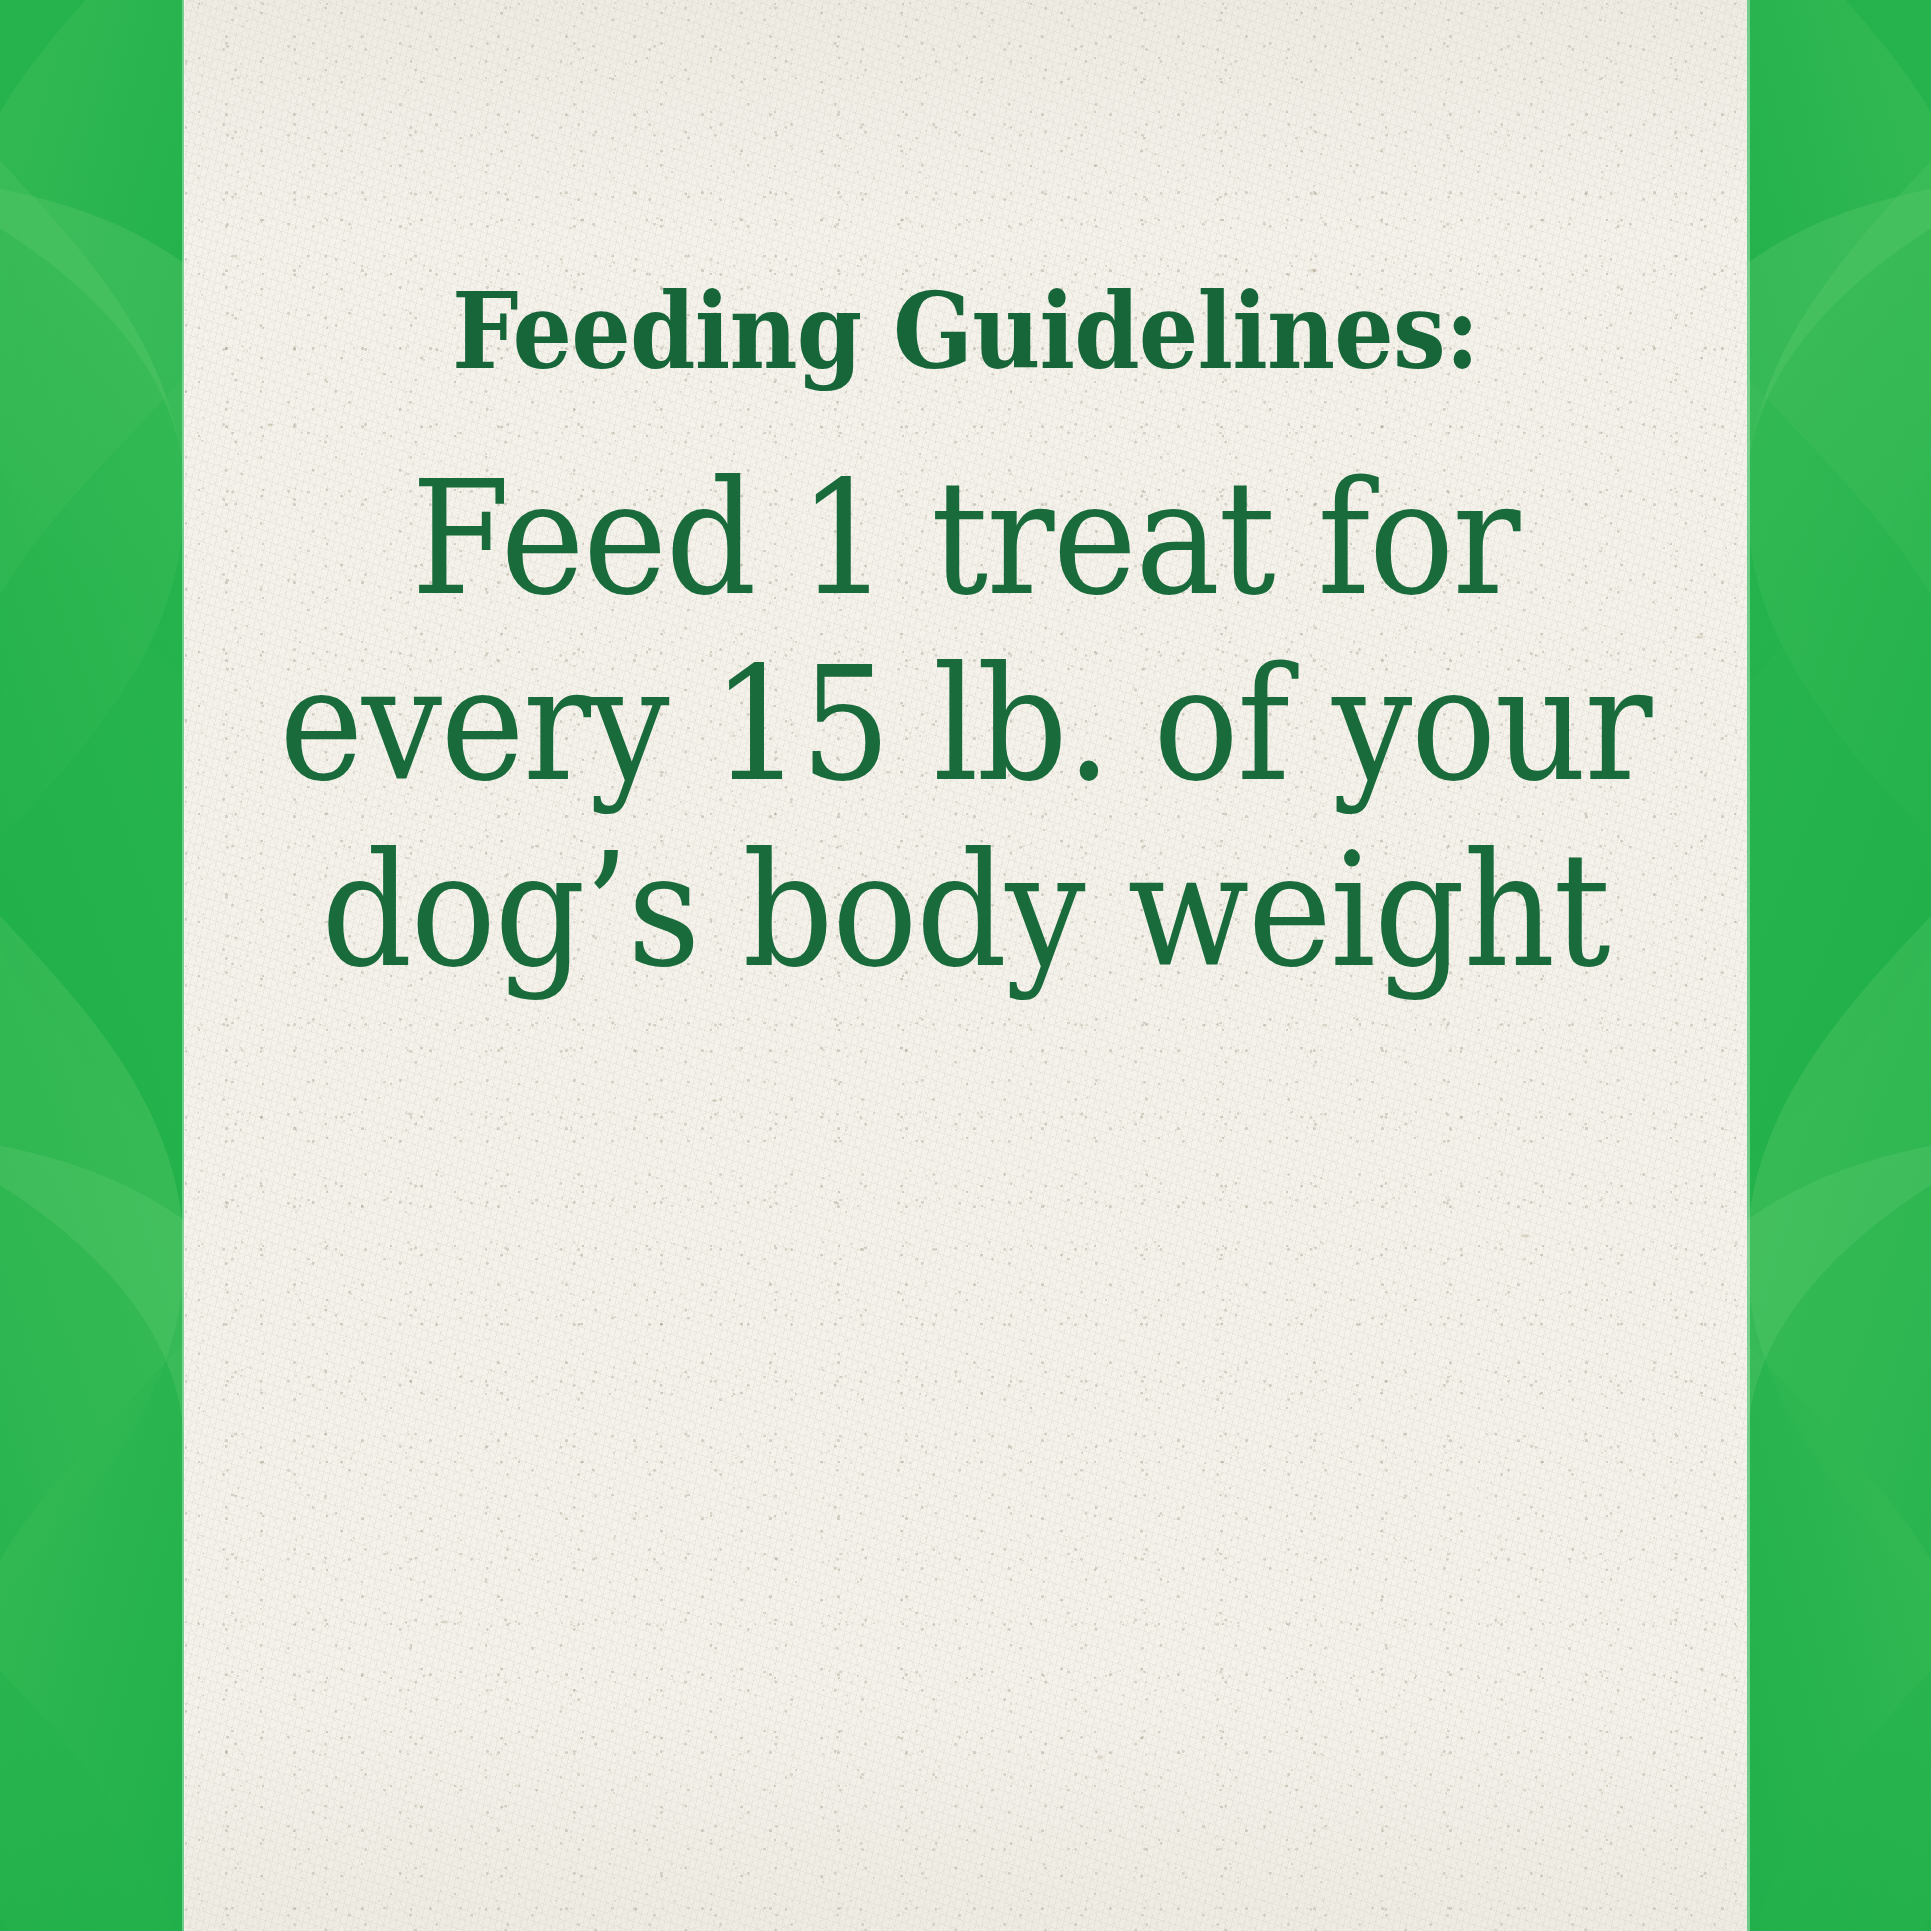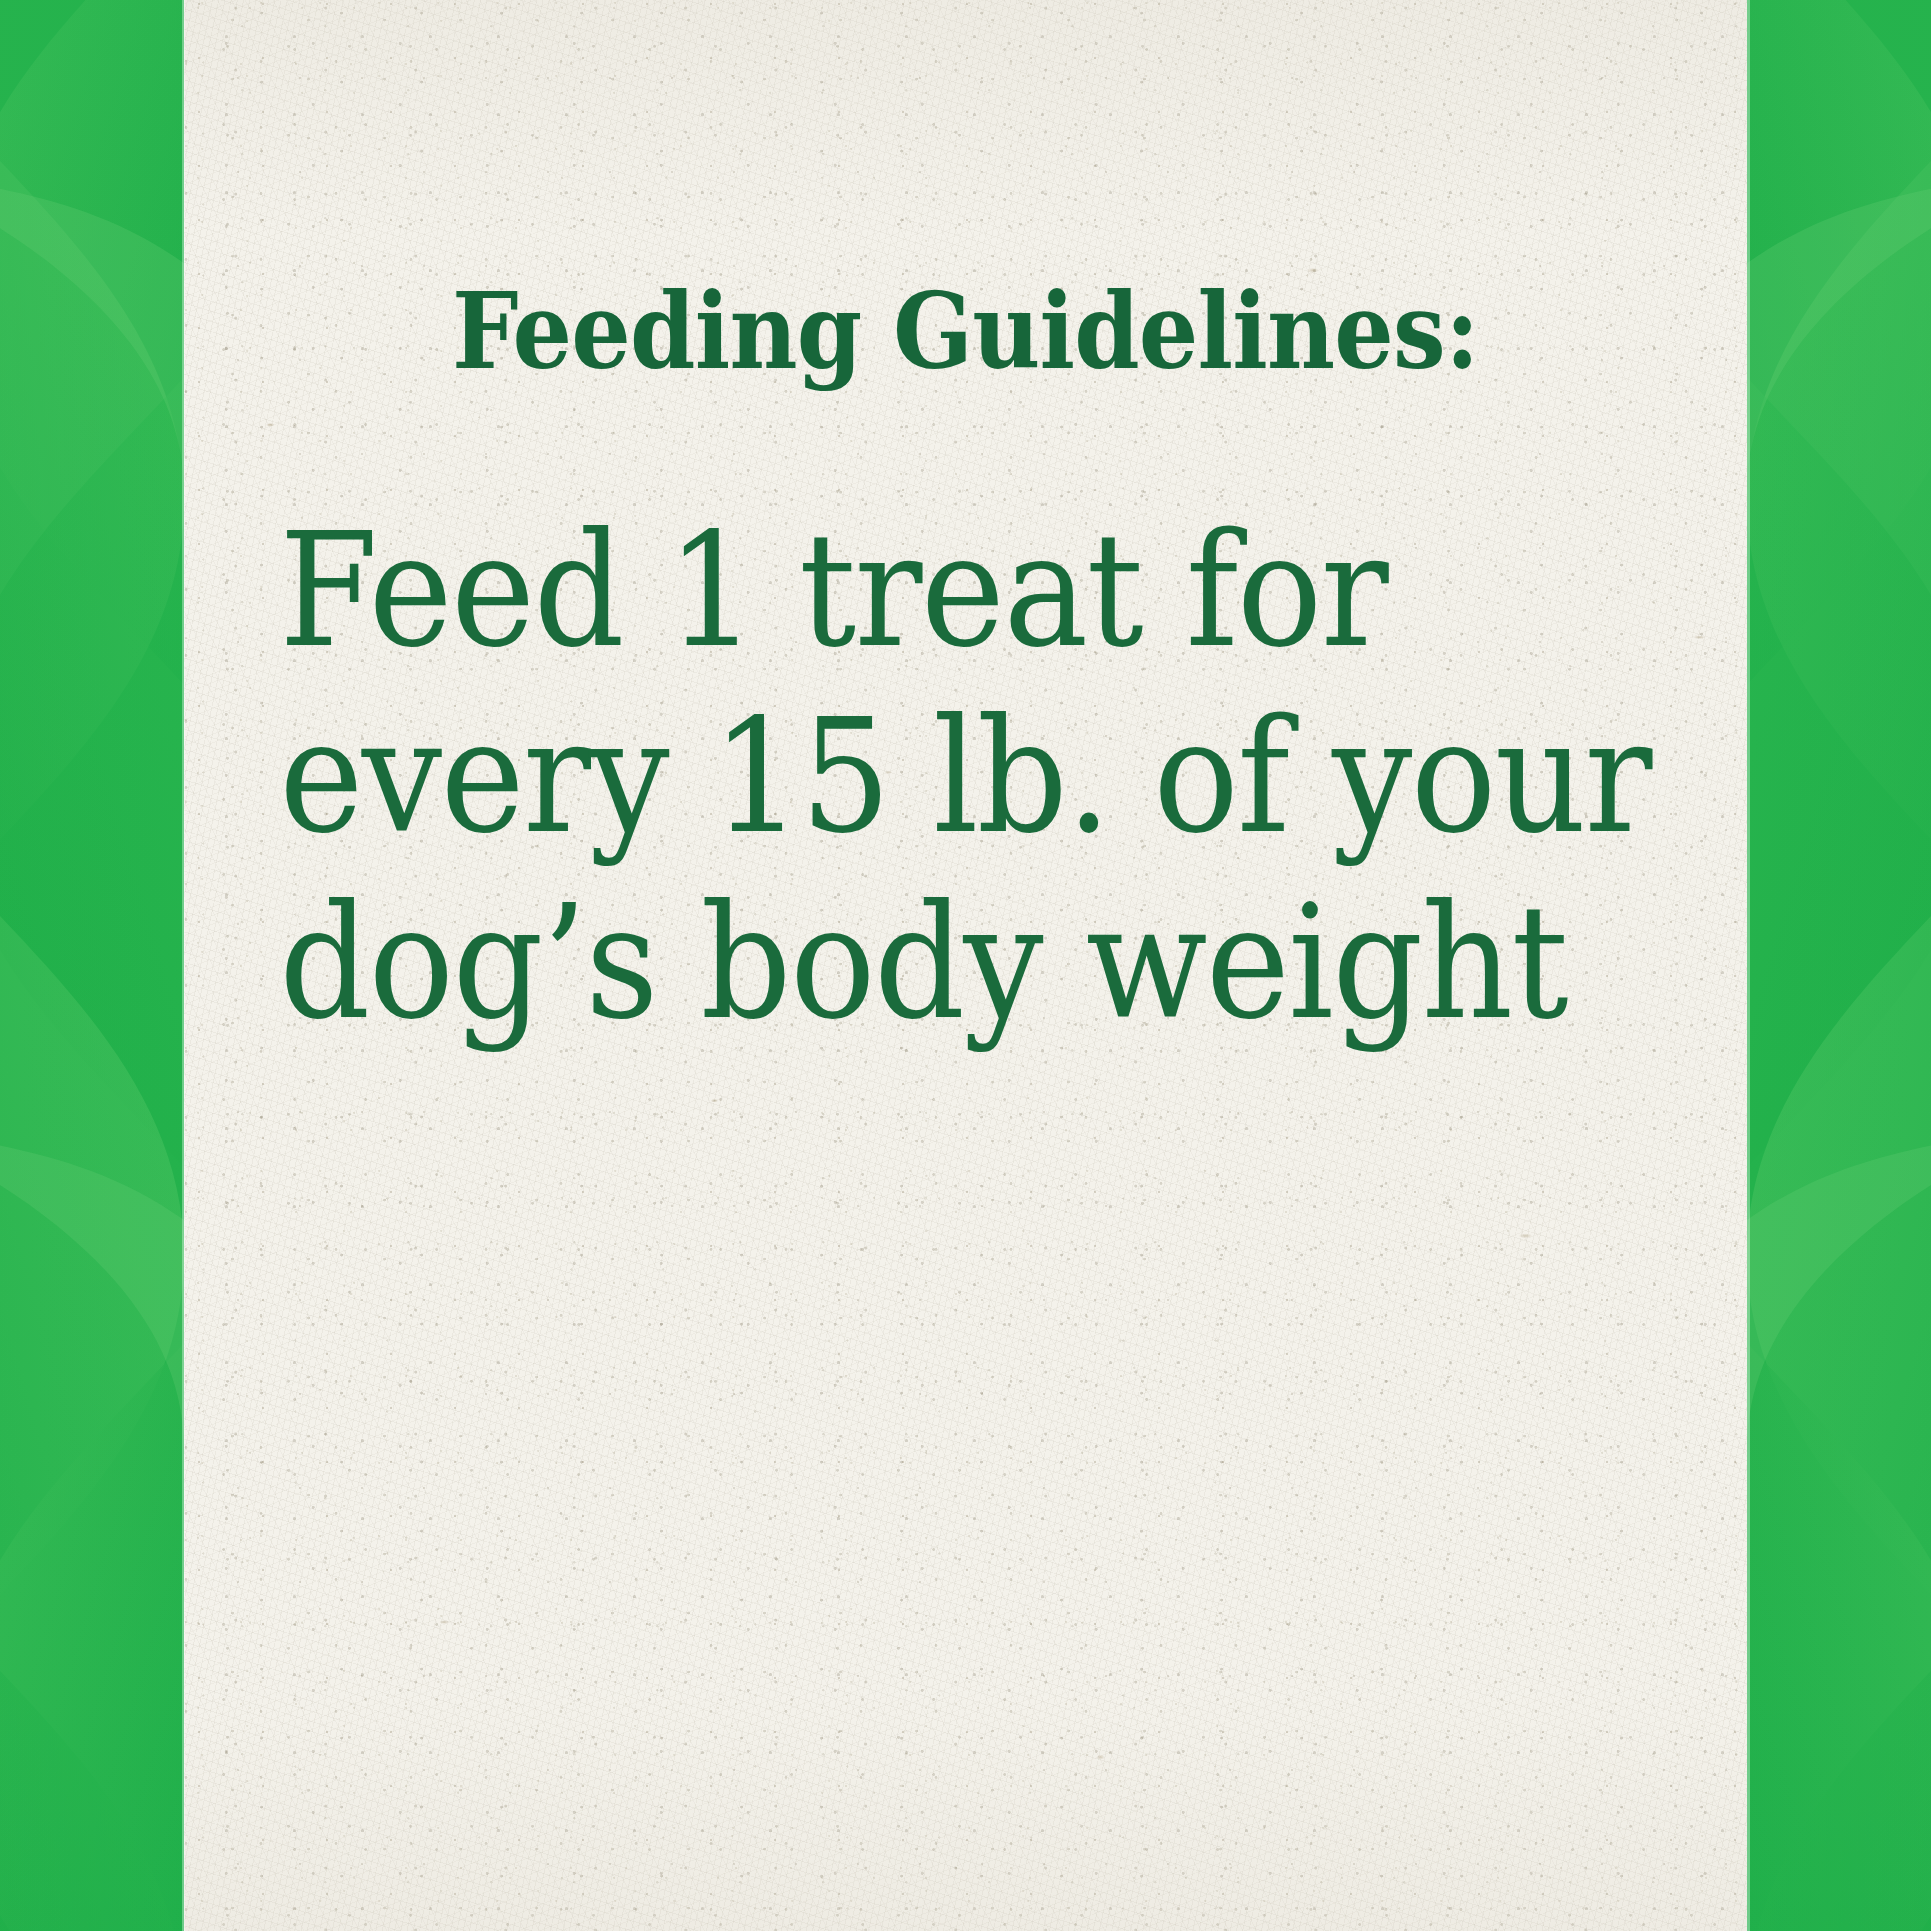--- a/index.html
+++ b/index.html
@@ -143,21 +143,22 @@
     line-height: 1.02;
     letter-spacing: -0.9px;
     color: #17663A;
     text-align: center;
     white-space: nowrap;
     transform: scaleX(0.90);
     transform-origin: center center;
   }
 
   .body-block {
-    margin-top: 112px;
+    margin-top: 60px;
+    text-align: center;
   }
 
   .body-line {
     font-family: "DejaVu Serif", "Liberation Serif", serif;
     font-weight: 400;
     font-size: 158px;
     line-height: 186px;
     letter-spacing: -1.8px;
     color: #1A6B3C;
     white-space: nowrap;

